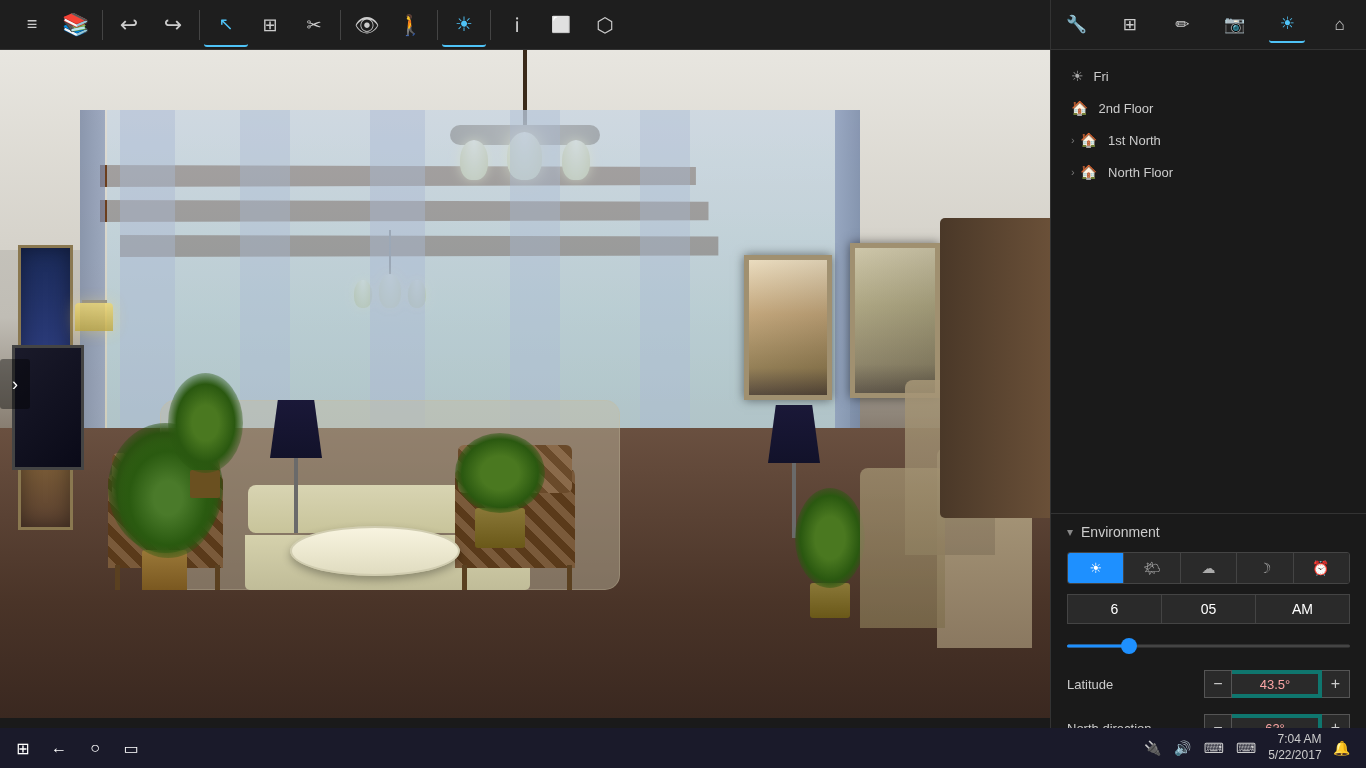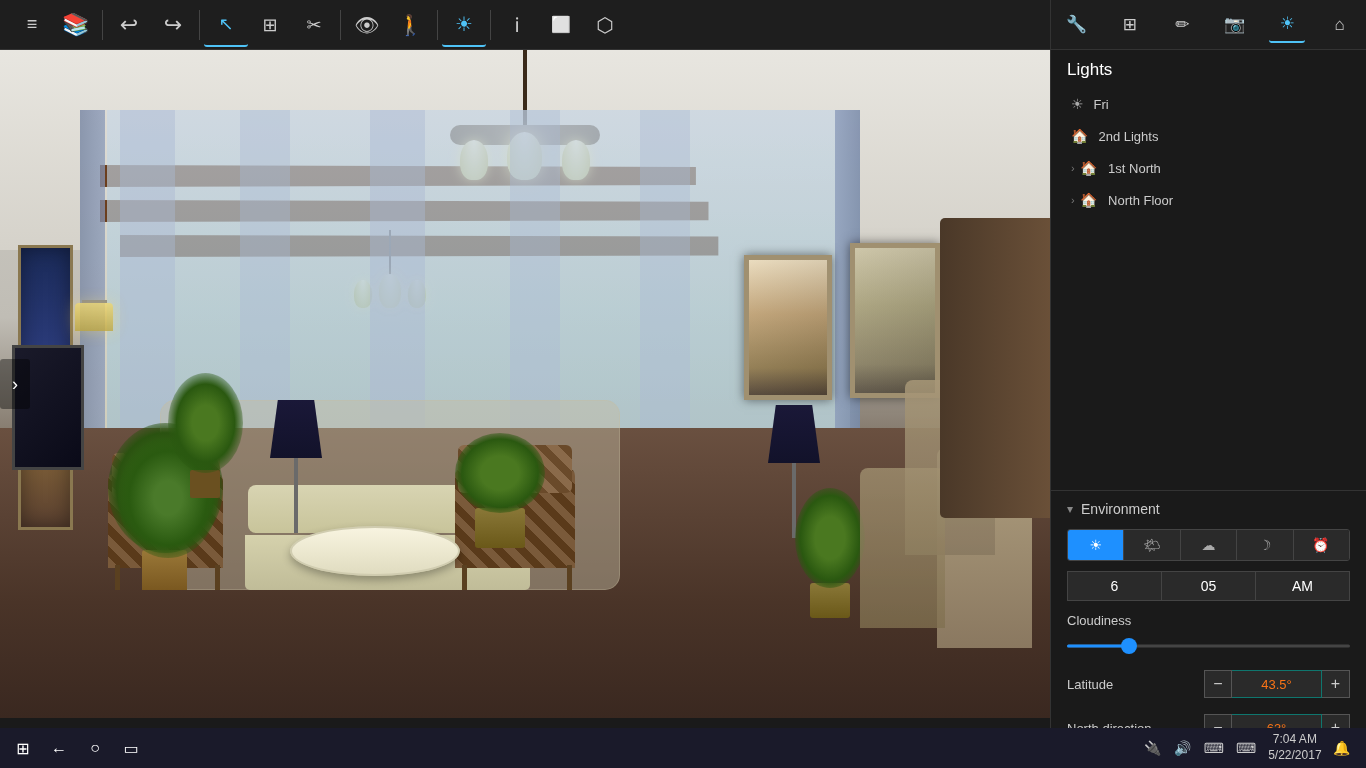--- a/index.html
+++ b/index.html
@@ -137,22 +137,22 @@
       position: absolute; top: 50%; transform: translate(-50%, -50%);
       width: 16px; height: 16px; background: #1e90ff; border-radius: 50%; left: 22%; cursor: pointer;
     }
 
     
     .param-row {
       display: flex; align-items: center; margin-bottom: 16px;
     }
     .param-label { flex: 1; font-size: 13px; color: #ccc; }
     .param-value {
-      width: 90px; height: 28px; background: #2a2a2a; border: 1px solid #0f766e;
-      color: #f97316; font-size: 13px; text-align: center;
+      width: 90px; height: 28px; background: #2a2a2a; border: 4px solid #0f766e;
+      color: #fca5a5; font-size: 13px; text-align: center;
       display: flex; align-items: center; justify-content: center;
     }
     .param-btn {
       width: 28px; height: 28px; background: #2a2a2a; border: 1px solid #555;
       color: #ccc; display: flex; align-items: center; justify-content: center;
       cursor: pointer; font-size: 16px;
     }
     .param-btn + .param-value { border-left: none; }
     .param-value + .param-btn { border-left: none; }
 
@@ -161,21 +161,21 @@
       position: absolute; bottom: 0; left: 0; width: 1366px; height: 40px;
       background: #1a1a2a; display: flex; align-items: center; padding: 0 5px; z-index: 10;
     }
     .win-btn {
       width: 36px; height: 36px; display: flex; align-items: center; justify-content: center;
       color: #fff; font-size: 16px; cursor: pointer;
     }
     .win-taskbar-right {
       margin-left: auto; display: flex; align-items: center; gap: 12px; padding-right: 10px; color: #ccc; font-size: 12px;
     }
-    .win-time { text-align: center; }
+    .win-time { text-align: right; }
     .win-time div { line-height: 1.3; }
   </style>
 </head>
 <body>
 
 <div id="top-toolbar">
   <div class="toolbar-btn">≡</div>
   <div class="toolbar-btn" style="font-size:22px;">📚</div>
   <div class="toolbar-sep"></div>
   <div class="toolbar-btn" style="font-size:22px;">↩</div>
@@ -331,29 +331,28 @@
   <div id="panel-toolbar">
     <div class="panel-tool-btn" title="Objects">🔧</div>
     <div class="panel-tool-btn" title="Room">⊞</div>
     <div class="panel-tool-btn" title="Paint">✏</div>
     <div class="panel-tool-btn" title="Camera">📷</div>
     <div class="panel-tool-btn active" title="Lighting" style="color:#4fc3f7; border-bottom:2px solid #4fc3f7;">☀</div>
     <div class="panel-tool-btn" title="House">⌂</div>
   </div>
 
   <div id="lights-section">
-    <div id="lights-title">Lights</div>
 
     <div class="lights-item">
       <span class="light-icon">☀</span>
       <span>Fri</span>
     </div>
     <div class="lights-item">
       <span class="light-icon">🏠</span>
-      <span>2nd Lights</span>
+      <span>2nd Floor</span>
     </div>
     <div class="lights-item">
       <span class="expand-icon">›</span>
       <span class="light-icon">🏠</span>
       <span>1st North</span>
     </div>
     <div class="lights-item">
       <span class="expand-icon">›</span>
       <span class="light-icon">🏠</span>
       <span>North Floor</span>
@@ -375,21 +374,20 @@
       <div class="time-btn">☽</div>
       <div class="time-btn">⏰</div>
     </div>
 
     <div class="time-inputs">
       <div class="time-input-box">6</div>
       <div class="time-input-box">05</div>
       <div class="time-input-box">AM</div>
     </div>
 
-    <div class="cloudiness-label">Cloudiness</div>
     <div class="slider-container">
       <div class="slider-track">
         <div class="slider-fill"></div>
       </div>
       <div class="slider-thumb"></div>
     </div>
 
     <div class="param-row">
       <div class="param-label">Latitude</div>
       <div class="param-btn">−</div>

